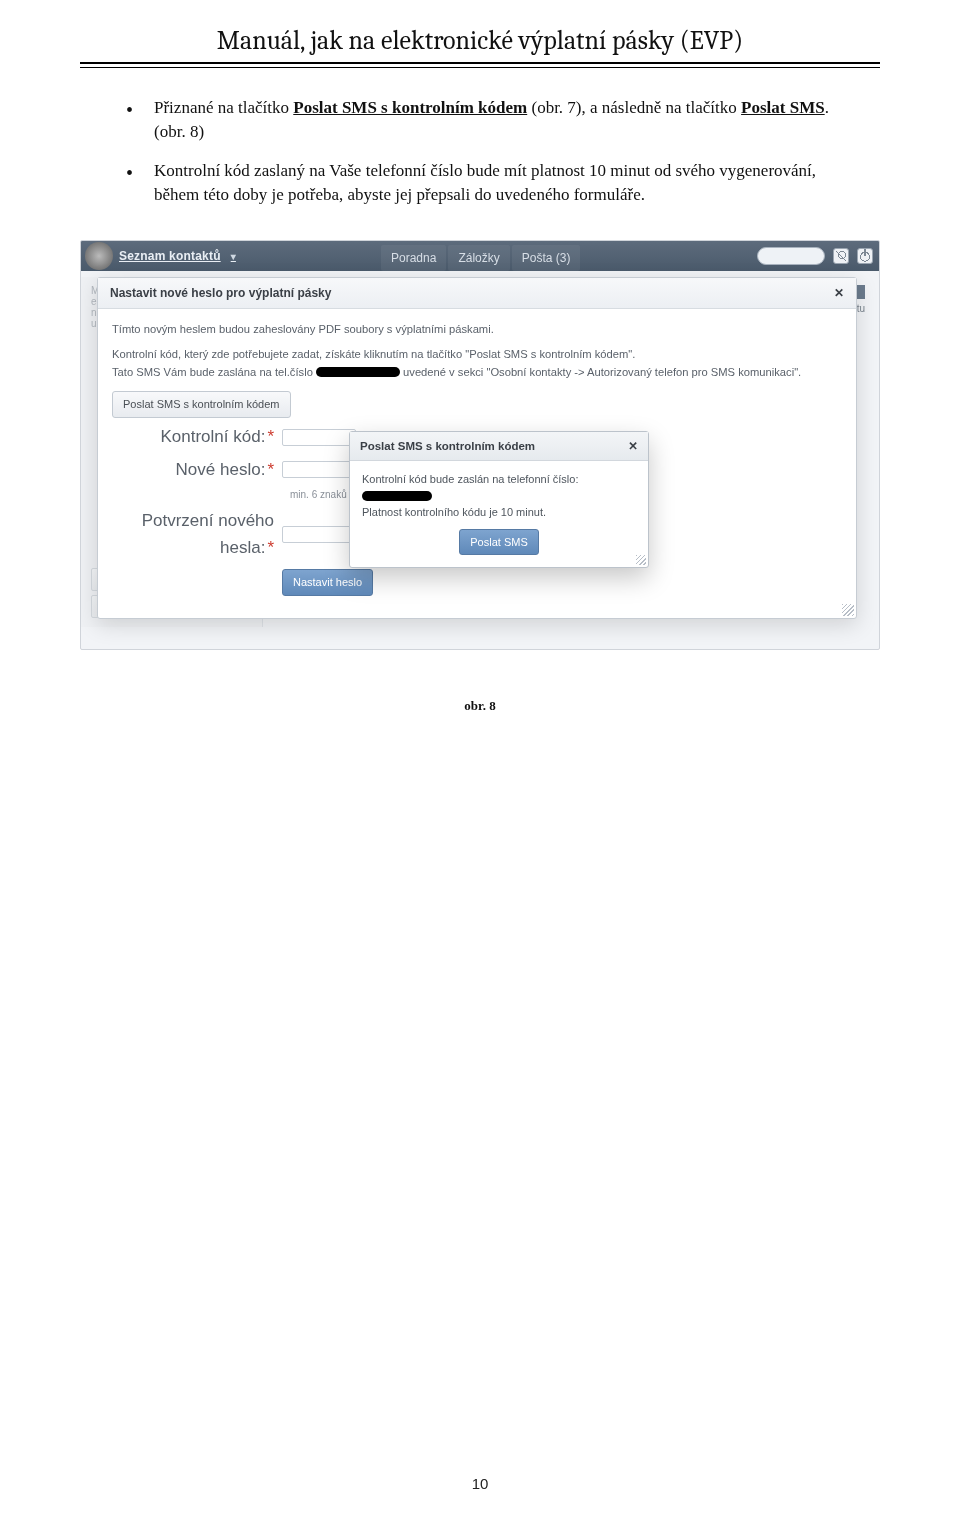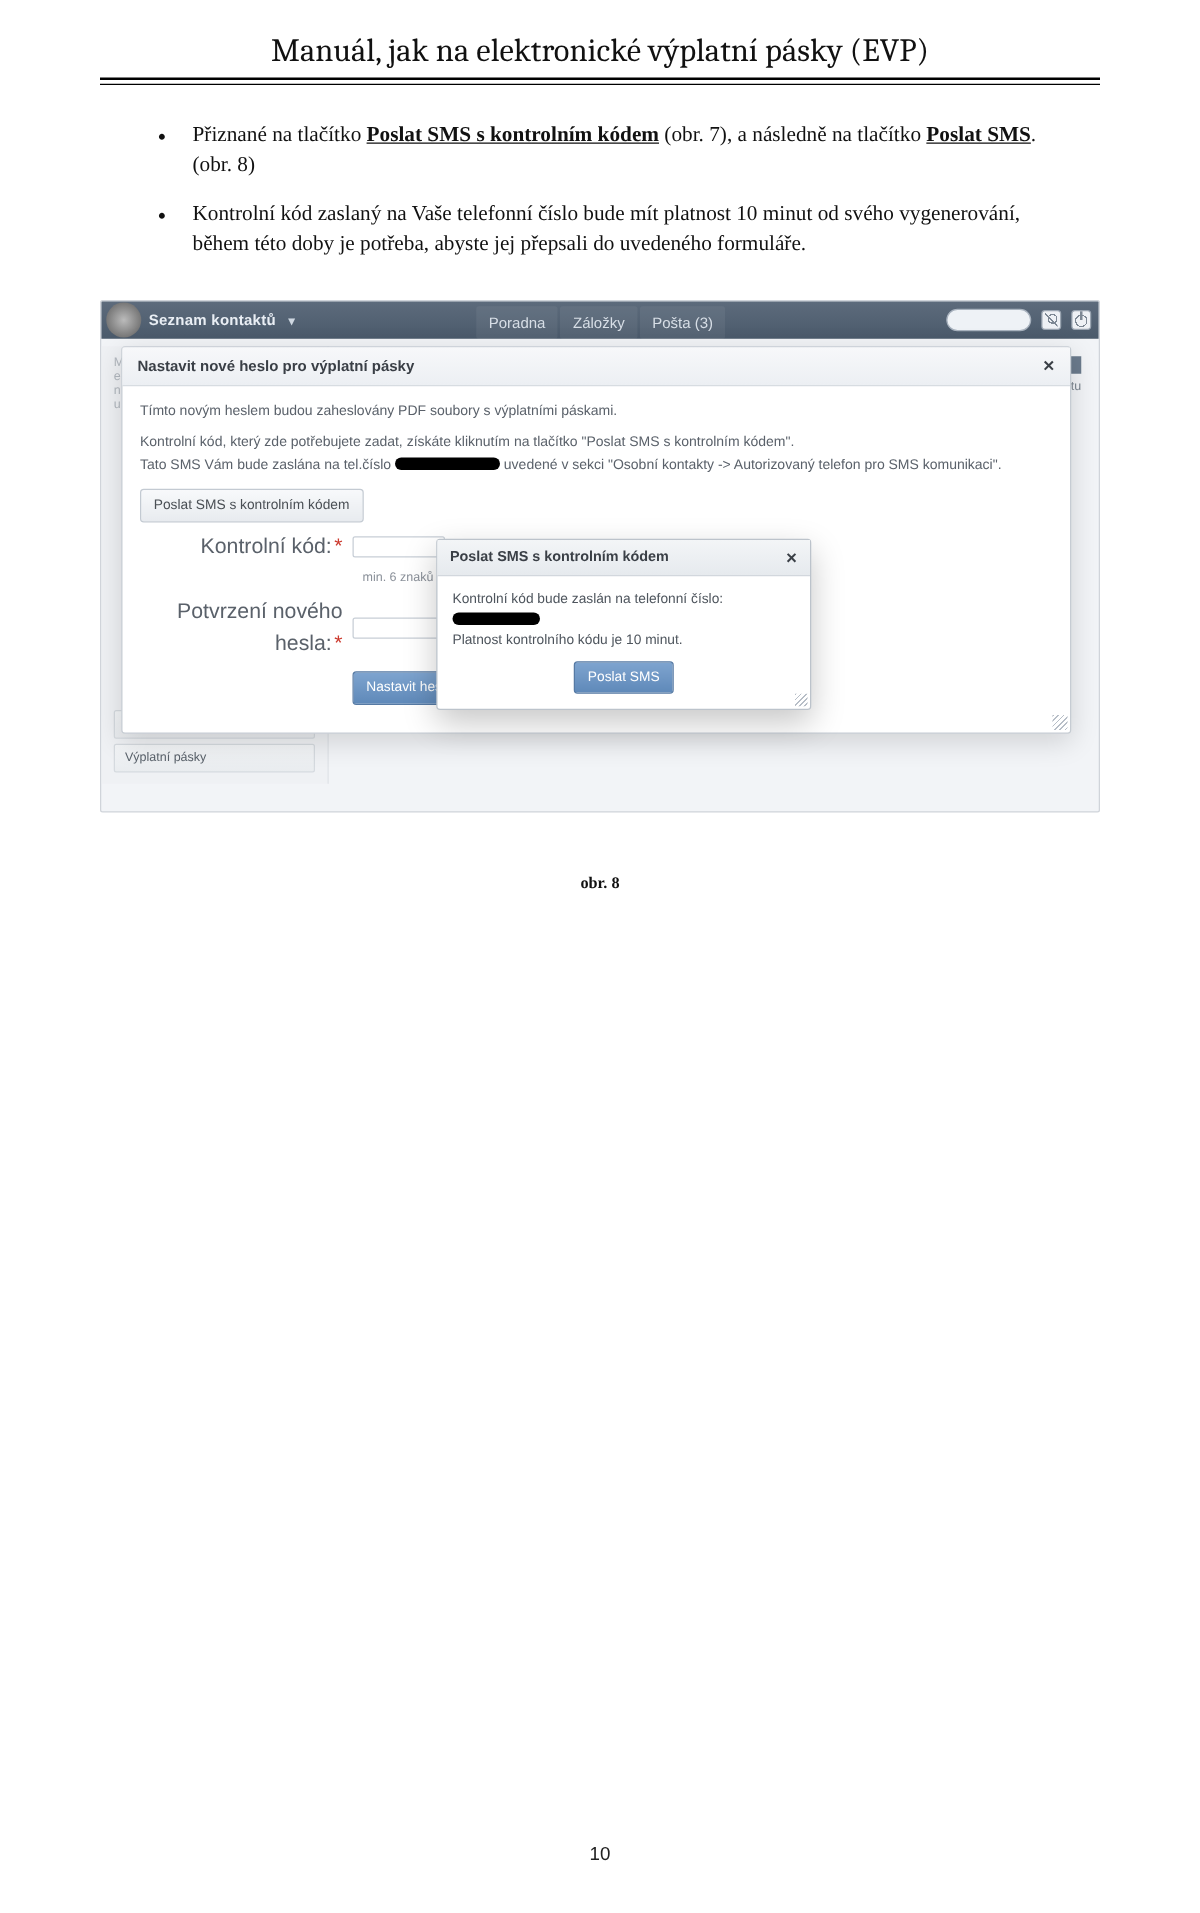--- a/index.html
+++ b/index.html
@@ -22,21 +22,21 @@
     background: #f2f4f7;
     border: 1px solid #d0d4da;
     border-radius: 2px;
     font-family: Arial, Helvetica, sans-serif;
     color: #4a5059;
     overflow: hidden;
   }
   
   .topbar { position: absolute; left: 0; right: 0; top: 0; height: 30px; background: linear-gradient(#5d6b7c,#4a5a6b); display: flex; align-items: center; }
   .emblem { width: 28px; height: 28px; border-radius: 50%; background: radial-gradient(circle at 50% 50%, #bbb 0%, #777 70%); margin: 0 6px 0 4px; }
-  .crumb { color: #e9eef4; font-size: 12px; font-weight: bold; letter-spacing: .2px; }
+  .crumb { color: #e9eef4; font-size: 12px; font-weight: bold; letter-spacing: .2px; text-decoration: underline; }
   .crumb .car { margin-left: 10px; font-size: 10px; color: #cfd8e2; }
   .topnav { position: absolute; left: 300px; top: 0; height: 30px; display: flex; align-items: flex-end; gap: 2px; }
   .topnav span { color: #d7dee6; font-size: 12px; padding: 6px 10px; background: rgba(255,255,255,.06); border-radius: 2px; }
   .top-right { position: absolute; right: 6px; top: 0; height: 30px; display: flex; align-items: center; gap: 8px; }
   .pill { width: 68px; height: 18px; border: 1px solid #a8b2be; border-radius: 10px; background: #eef2f6; }
   .ico { width: 16px; height: 16px; border: 1px solid #9aa5b1; border-radius: 3px; background: #eef1f5 center/10px no-repeat; }
   .ico.search { background-image: radial-gradient(circle at 6px 6px, transparent 3px, #7d8894 3px 4px, transparent 4px), linear-gradient(45deg, transparent 46%, #7d8894 46% 54%, transparent 54%); }
   .ico.power { background-image: radial-gradient(circle at 50% 55%, transparent 4px, #7d8894 4px 5px, transparent 5px), linear-gradient(#7d8894,#7d8894); background-size: 100% 100%, 2px 7px; background-position: center, 50% 0; }
 
   
@@ -140,20 +140,24 @@
           <span>Tato SMS Vám bude zaslána na tel.číslo </span><span class="redact"></span><span> uvedené v sekci "Osobní kontakty -&gt; Autorizovaný telefon pro SMS komunikaci".</span>
         </p>
         <div class="form">
           <div class="row">
             <span class="btn grey">Poslat SMS s kontrolním kódem</span>
           </div>
           <div class="row">
             <div class="lab"><span>Kontrolní kód:</span><span class="req">*</span></div>
             <input class="tf" style="">
           </div>
+          <div class="row">
+            <div class="lab"><span>Nové heslo:</span><span class="req">*</span></div>
+            <input class="tf" type="password" style="">
+          </div>
           <div class="hint">min. 6 znaků</div>
           <div class="row">
             <div class="lab"><span>Potvrzení nového hesla:</span><span class="req">*</span></div>
             <input class="tf" type="password" style="">
           </div>
           <div class="row" style="margin-top:8px">
             <div class="lab"></div>
             <span class="btn">Nastavit heslo</span>
           </div>
         </div>

